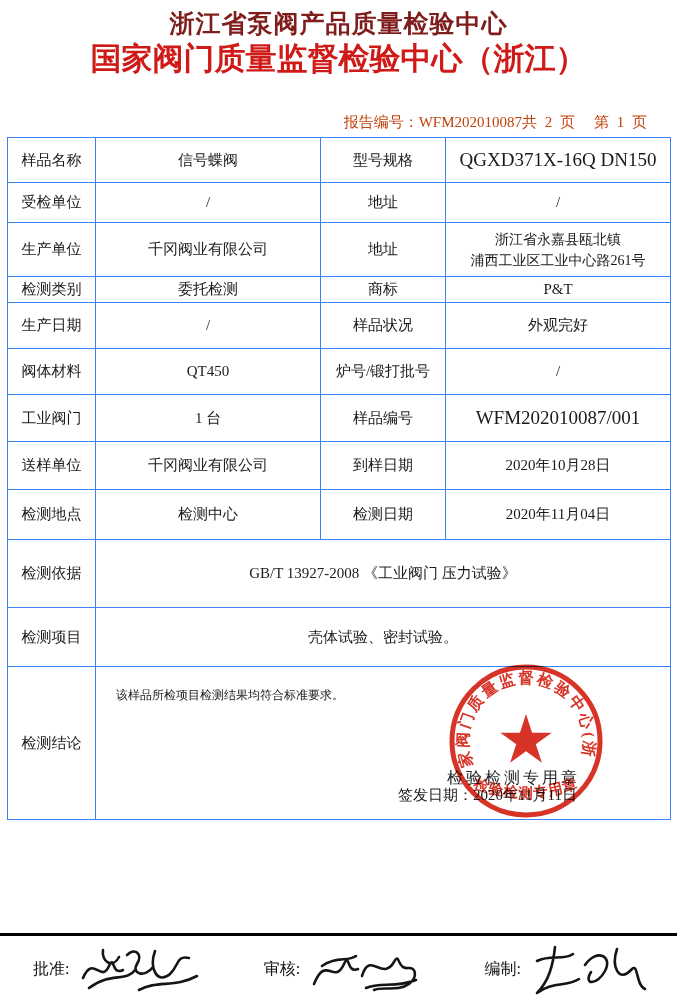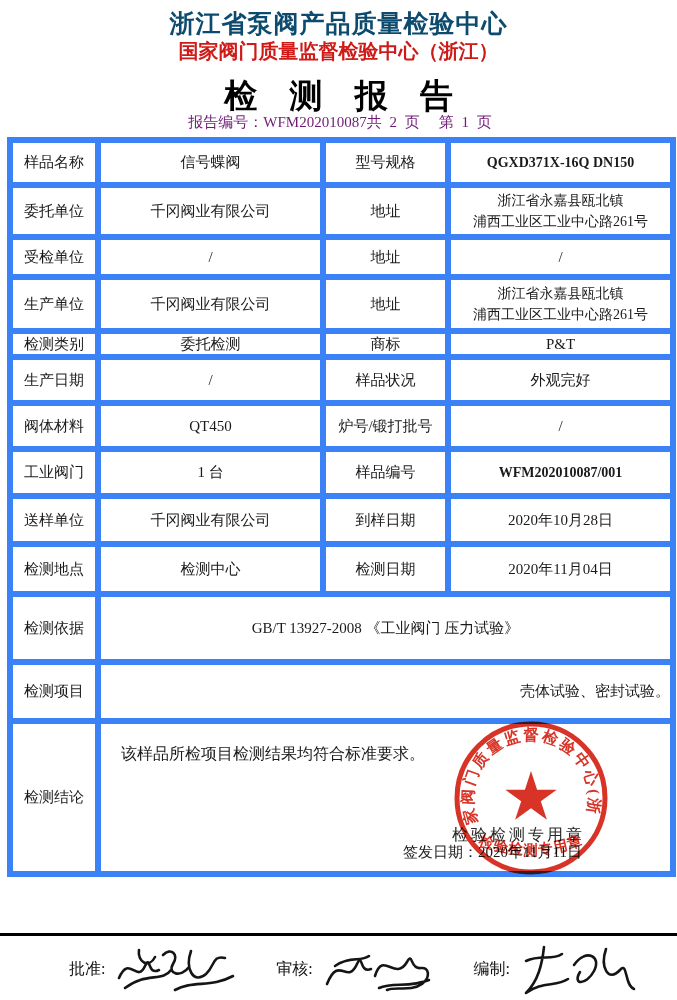--- a/index.html
+++ b/index.html
@@ -2,89 +2,79 @@
 <html><head>
 <meta charset="utf-8">
 <style>
   html,body{margin:0;padding:0;background:#e8e8e8;}
   .page{
     position:relative;width:677px;height:1000px;margin:0 auto;background:#ffffff;
     font-family:"Liberation Serif","DejaVu Serif",serif;color:#1a1a1a;overflow:hidden;
   }
   
   .org1{position:absolute;top:7px;left:0;width:100%;text-align:center;
-        font-size:25px;font-weight:bold;color:#0c4a6e;letter-spacing:1px;}
+        font-size:25px;font-weight:bold;color:#7f1d1d;letter-spacing:1px;}
   .org2{position:absolute;top:38px;left:0;width:100%;text-align:center;
-        font-size:20px;font-weight:bold;color:#cf1a17;}
+        font-size:31px;font-weight:bold;color:#cf1a17;}
   .title{position:absolute;top:74px;left:0;width:100%;text-align:center;
         font-size:33px;font-weight:bold;color:#000;letter-spacing:12px;padding-left:12px;box-sizing:border-box;}
   .meta{position:absolute;top:113px;left:33px;right:28px;display:flex;
-        justify-content:center;font-size:15px;color:#701a75;}
+        justify-content:flex-end;font-size:15px;color:#c2410c;}
   .meta .pageinfo{letter-spacing:2px;}
   
   table.report{position:absolute;left:7px;top:137px;width:663px;border-collapse:collapse;table-layout:fixed;}
-  table.report td{border:6px solid #3b82f6;padding:0;font-size:15px;vertical-align:middle;overflow:visible;}
+  table.report td{border:1px solid #3b82f6;padding:0;font-size:15px;vertical-align:middle;overflow:visible;}
   td.lab{text-align:center;}
   td.val{text-align:center;}
-  td.val.sm{font-size:14px;font-weight:bold;}
+  td.val.sm{font-size:19px;}
   .addr{font-size:14px;line-height:1.5;text-align:center;}
-  td.wide-left{text-align:right;vertical-align:top;padding:13px 10px 0 20px;}
+  td.wide-left{text-align:center;vertical-align:top;padding:13px 10px 0 20px;}
   td.wide-center{text-align:center;}
   .bottom-rule{position:absolute;top:933px;left:0;width:677px;height:3px;background:#000;}
   
   td.concl{position:relative;vertical-align:top;}
-  .concl-text{position:absolute;left:20px;top:20px;font-size:16px;}
+  .concl-text{position:absolute;left:20px;top:20px;font-size:12px;}
   .stamp-shadow{position:absolute;left:351px;top:101px;font-size:16px;letter-spacing:3px;color:#2a2a2a;z-index:1;}
   .sign-date{position:absolute;left:302px;top:119px;font-size:15px;z-index:1;}
   .stamp-wrap{position:absolute;left:350px;top:-6px;width:160px;height:160px;z-index:2;
               mix-blend-mode:multiply;opacity:.95;}
   
   .footer{position:absolute;top:938px;left:0;right:0;height:62px;display:flex;
-          align-items:center;justify-content:space-between;padding:0 41px 0 33px;box-sizing:border-box;margin-left:36px;}
+          align-items:center;justify-content:space-between;padding:0 30px 0 33px;box-sizing:border-box;}
   .siggroup{display:flex;align-items:center;}
   .siggroup .siglabel{font-size:16px;color:#111;}
   .sig{margin-left:4px;}
   .sig path{fill:none;stroke:#151515;stroke-width:2.6;stroke-linecap:round;stroke-linejoin:round;}
 </style>
 </head>
 <body>
 
 <div class="page">
 
   <div class="org1">浙江省泵阀产品质量检验中心</div>
   <div class="org2">国家阀门质量监督检验中心（浙江）</div>
-  <div class="title">检 测 报 告</div>
 
   <div class="meta">
     <span><span>报告编号：</span><span>WFM202010087</span></span>
     <span class="pageinfo">共 2 页　第 1 页</span>
   </div>
 
   <table class="report">
     <colgroup>
         <col style="width:88px">
         <col style="width:225px">
         <col style="width:125px">
         <col style="width:225px">
       </colgroup>
     <tbody>
       <tr style="height:45px">
         <td class="lab">样品名称</td>
         <td class="val">信号蝶阀</td>
         <td class="lab">型号规格</td>
         <td class="val sm">QGXD371X-16Q DN150</td>
-      </tr>
-      <tr style="height:52px">
-        <td class="lab">委托单位</td>
-        <td class="val">千冈阀业有限公司</td>
-        <td class="lab">地址</td>
-        <td class="val">
-          <div class="addr">浙江省永嘉县瓯北镇</div>
-          <div class="addr">浦西工业区工业中心路261号</div>
-        </td>
       </tr>
       <tr style="height:40px">
         <td class="lab">受检单位</td>
         <td class="val">/</td>
         <td class="lab">地址</td>
         <td class="val">/</td>
       </tr>
       <tr style="height:54px">
         <td class="lab">生产单位</td>
         <td class="val">千冈阀业有限公司</td>

